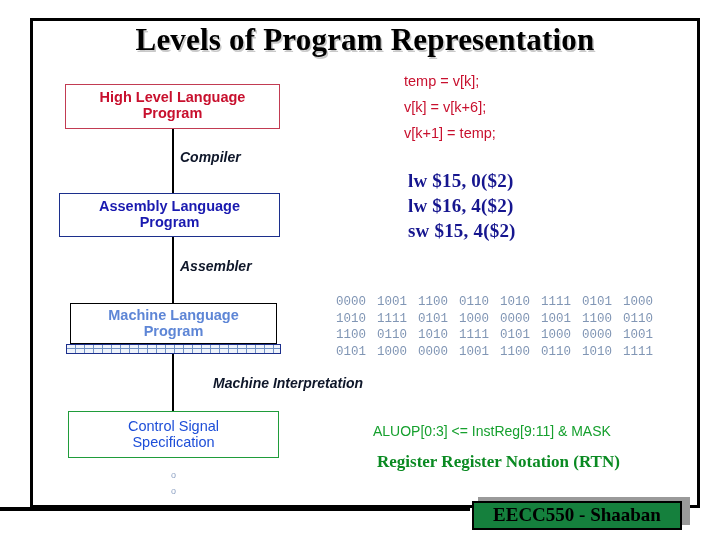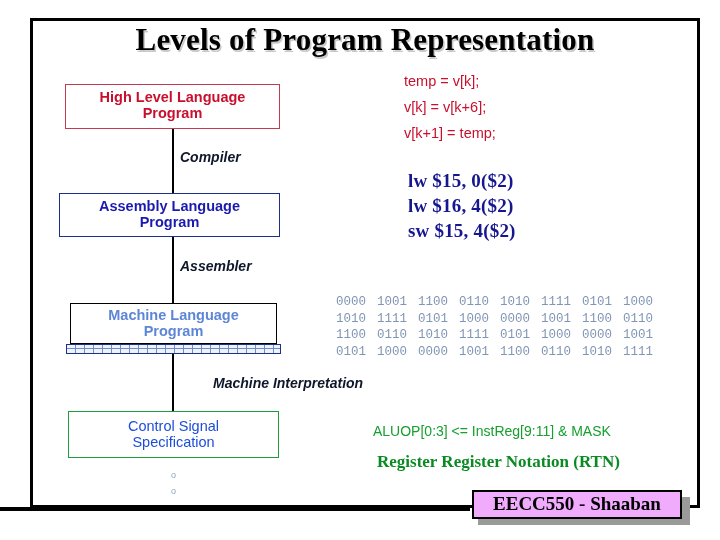--- a/index.html
+++ b/index.html
@@ -200,25 +200,25 @@
     position: absolute;
     left: 478px;
     top: 497px;
     width: 212px;
     height: 28px;
     background: #9a9a9a;
   }
   #banner-box {
     position: absolute;
     left: 472px;
-    top: 490px;
+    top: 501px;
     width: 210px;
     height: 29px;
     box-sizing: border-box;
-    background: #f0abfc;
+    background: #15803d;
     border: 2px solid #000000;
     text-align: center;
     font-family: "Liberation Serif", serif;
     font-weight: bold;
     font-size: 19px;
     color: #000000;
     line-height: 23px;
     white-space: nowrap;
   }
   #banner-sub {

